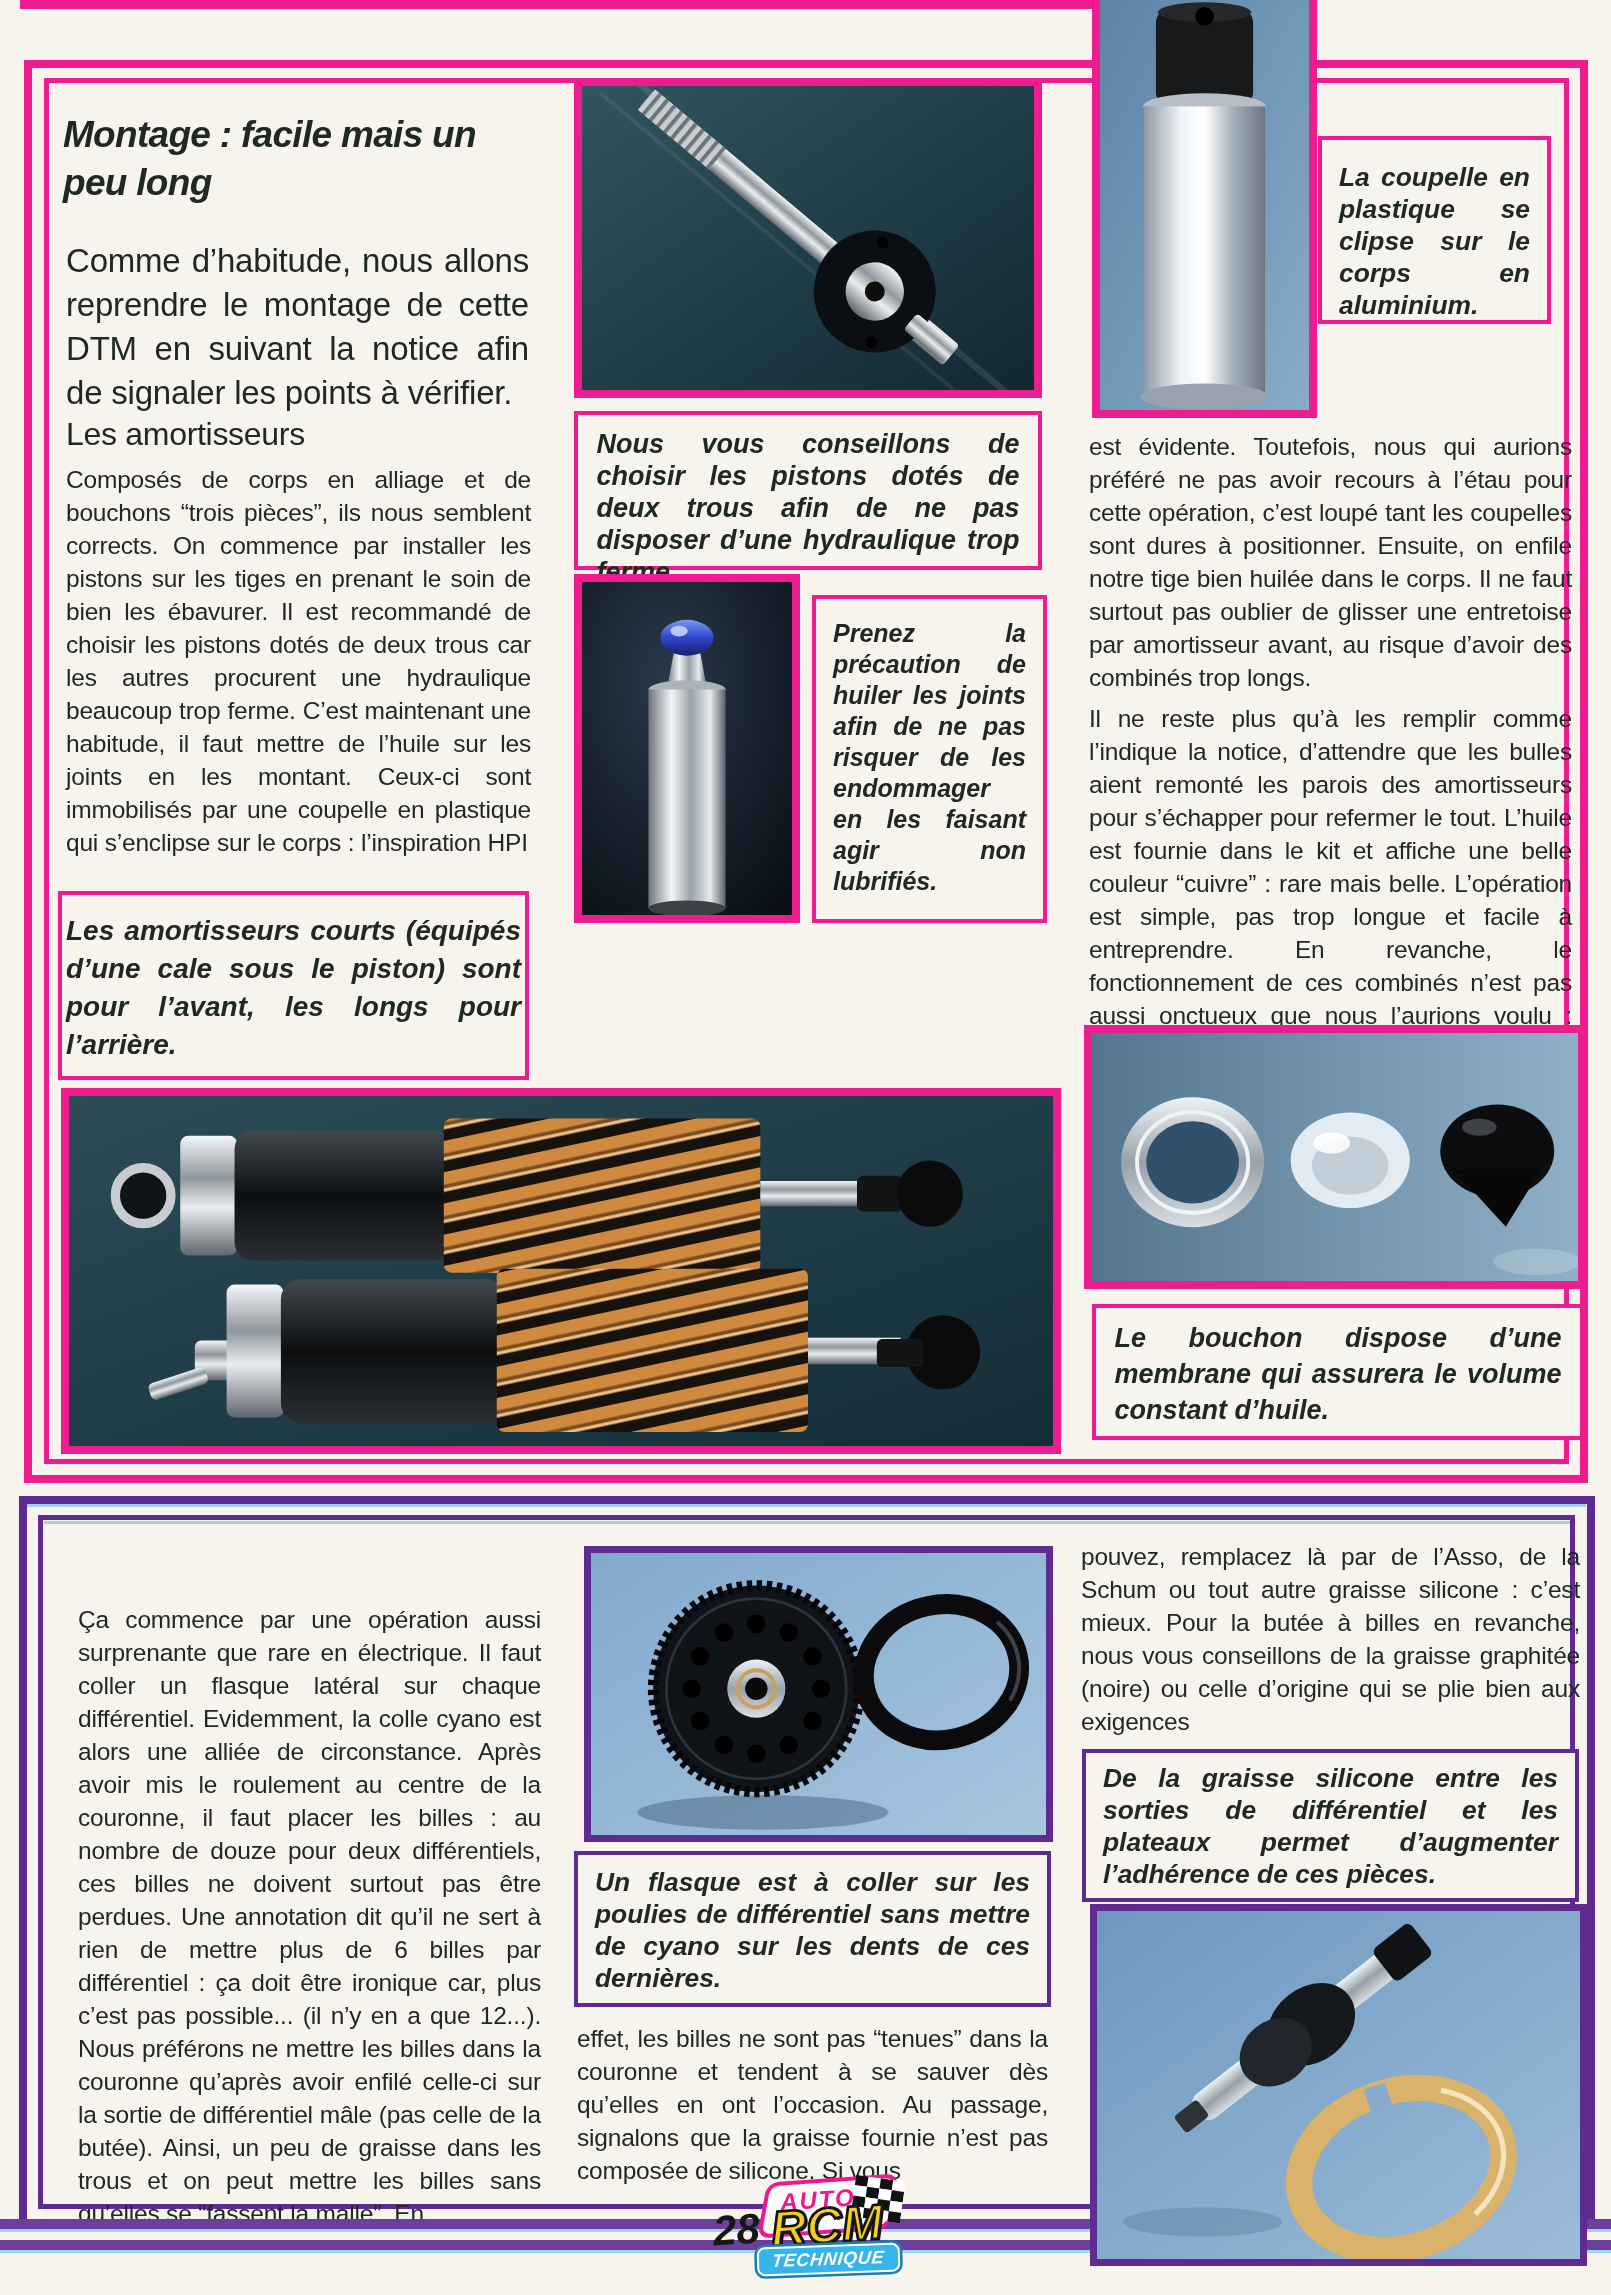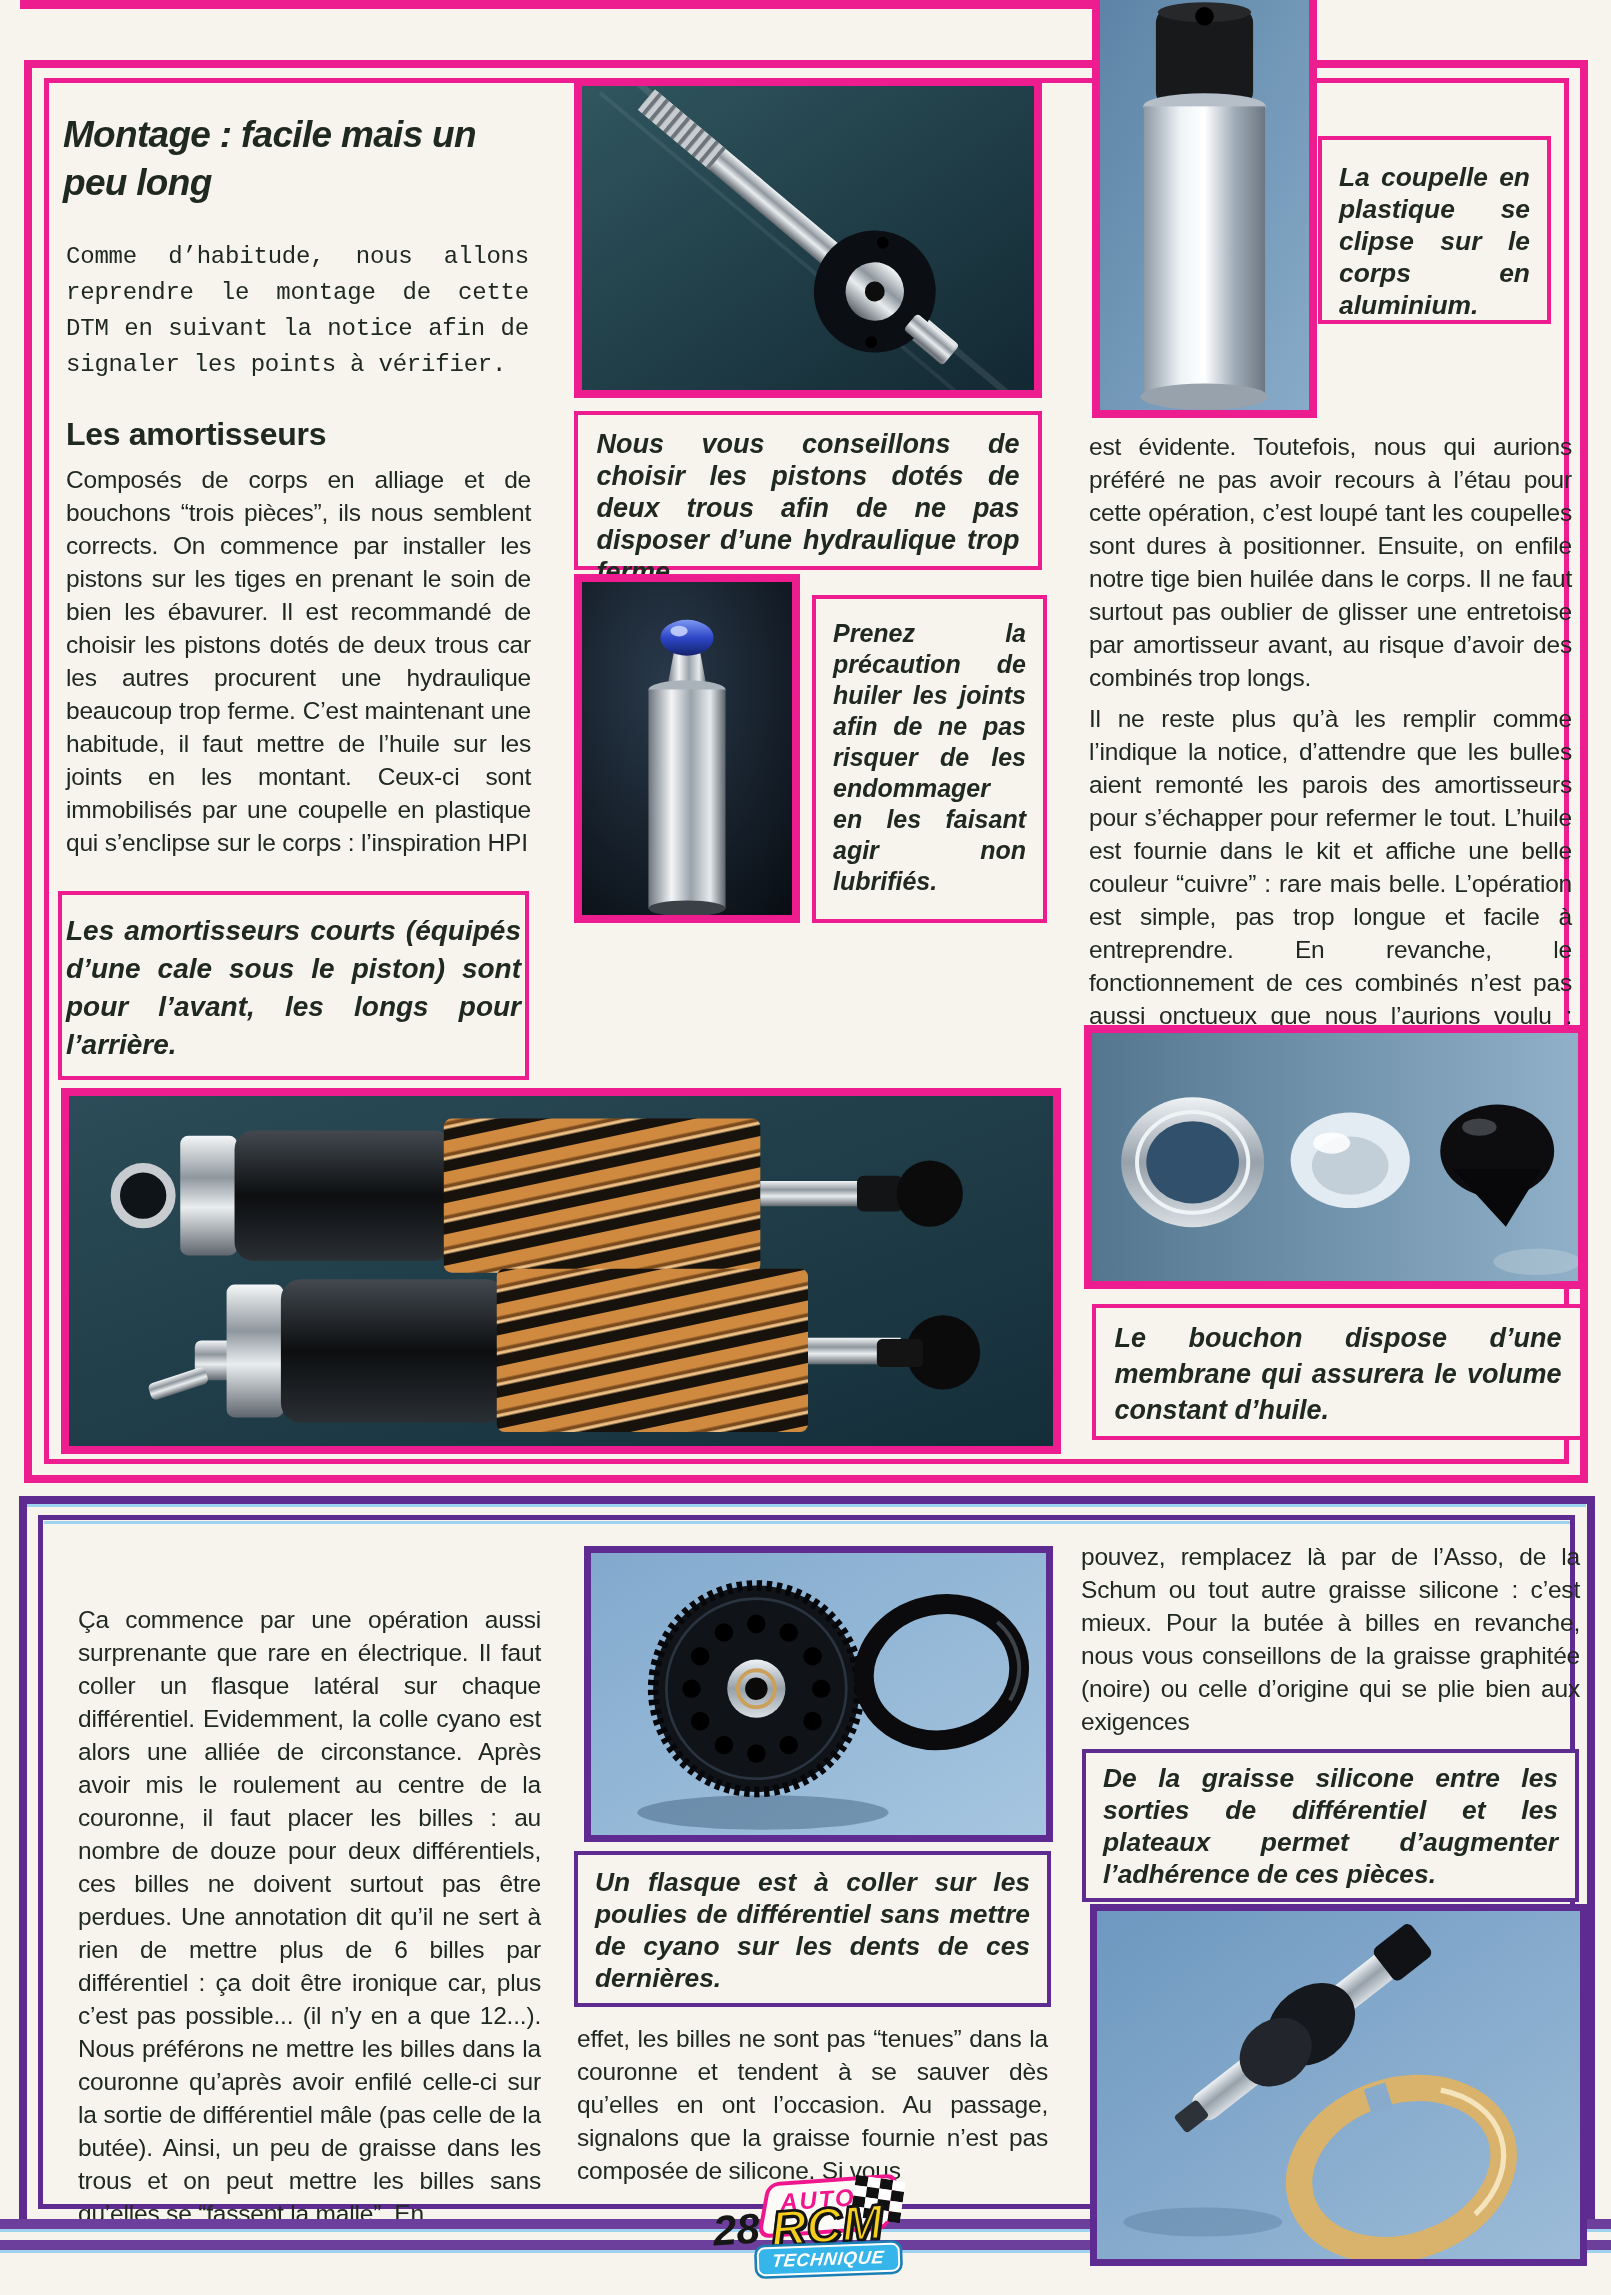--- a/index.html
+++ b/index.html
@@ -2,23 +2,23 @@
 <html lang="fr" style="--pink: #ee1d8f; --purple: #5e2b91; --stripe-purple: #6b3f9b; --cyan: #9ed2ee; --ink: #20291f; --paper: #f7f4ee; --logo-yellow: #f6ce1c; --logo-blue: #35b5e9; --logo-pink: #f0168d;font-size:10.6px"><head>
 <meta charset="utf-8">
 <style>
   html,body{margin:0;padding:0;background:#e8e6e2;}
   #page{position:relative;width:1612px;height:2295px;background:var(--paper);overflow:hidden;
         font-family:"Liberation Sans",sans-serif;color:var(--ink);}
   .abs{position:absolute;box-sizing:border-box;}
   .frame{position:absolute;box-sizing:border-box;border-style:solid;background:transparent;}
   .body-text{font-size:24.5px;line-height:33px;text-align:justify;letter-spacing:-0.2px;color:var(--ink);}
   .body-text p{margin:8px;}
-  .lead{font-size:24px;line-height:36px;font-family:Liberation Mono, monospace;}
+  .lead{font-size:33px;line-height:44px;}
   .h1{font-style:italic;font-weight:bold;font-size:37px;line-height:48px;letter-spacing:-0.7px;}
-  .h2{font-weight:bold;font-size:32px;line-height:34px;letter-spacing:-0.3px;}
+  .h2{font-weight:normal;font-size:32px;line-height:34px;letter-spacing:-0.3px;}
   .caption-box{background:var(--paper);border:4.6px solid var(--pink);box-sizing:border-box;
                font-style:italic;font-weight:bold;text-align:justify;color:var(--ink);}
   .caption-box .cap{display:block;}
   .b-purple{border-color:var(--purple);}
   .photo{position:absolute;box-sizing:border-box;border:8.6px solid var(--pink);overflow:hidden;background:#223;}
   .photo svg{display:block;width:100%;height:100%;}
   .photo.pb{border-color:var(--purple);border-width:7.3px;}
   .stripe{position:absolute;left:0;width:1612px;}
   .logo-rcm{-webkit-text-stroke:2.6px #141414;text-shadow:2px 2px 0 #141414,-1.3px 1.3px 0 #141414,1.3px -1.3px 0 #141414;}
 </style>

